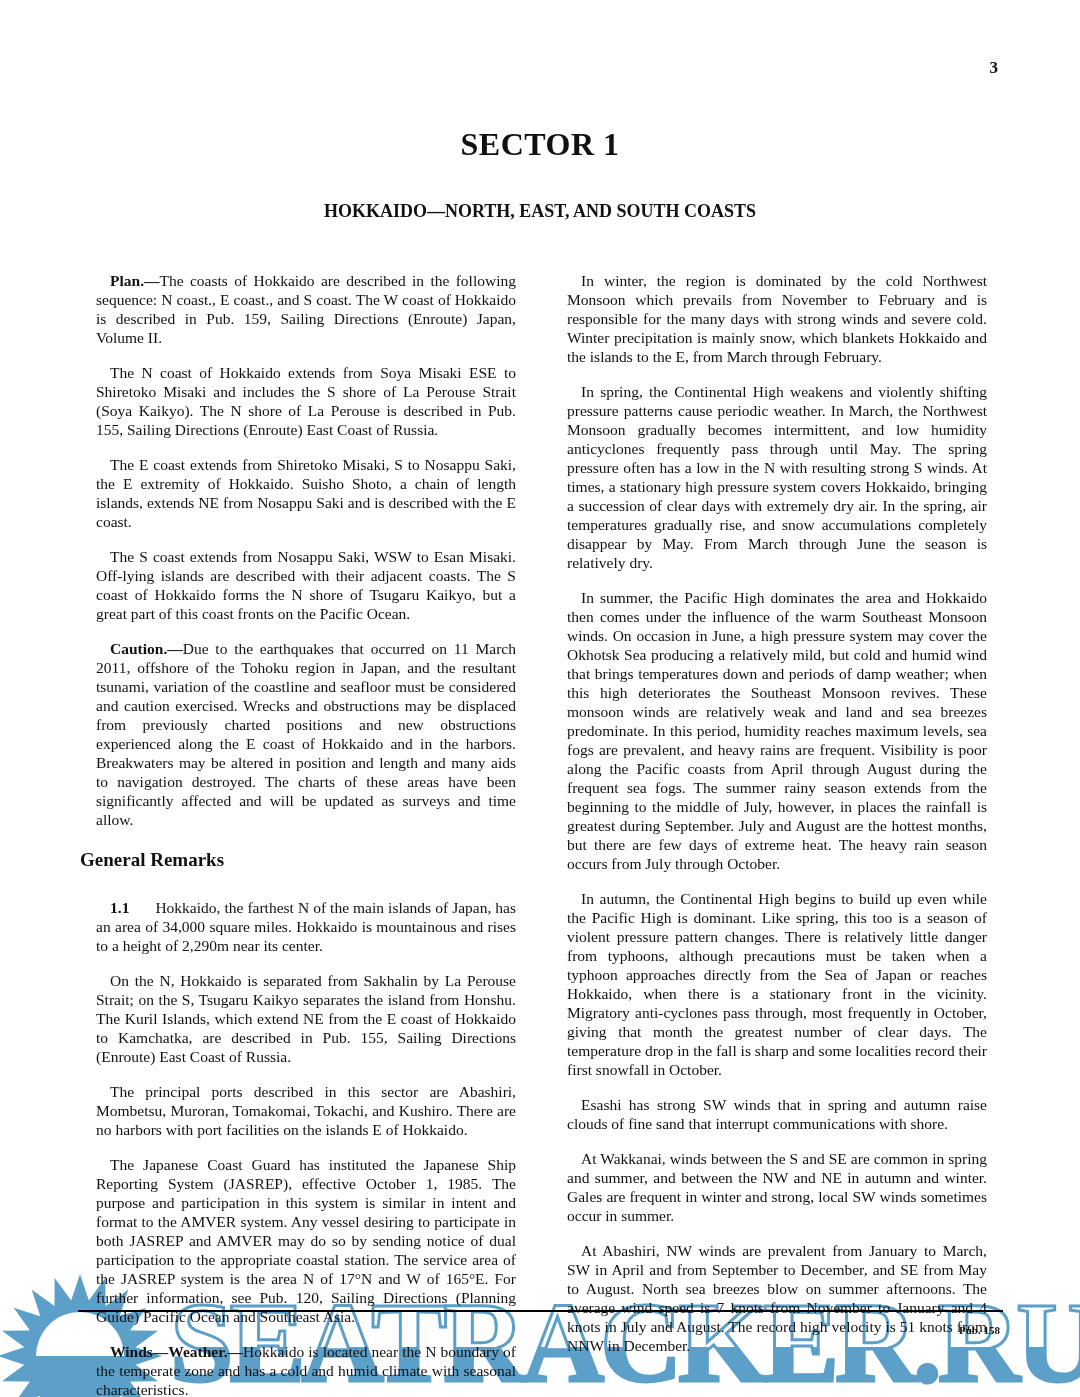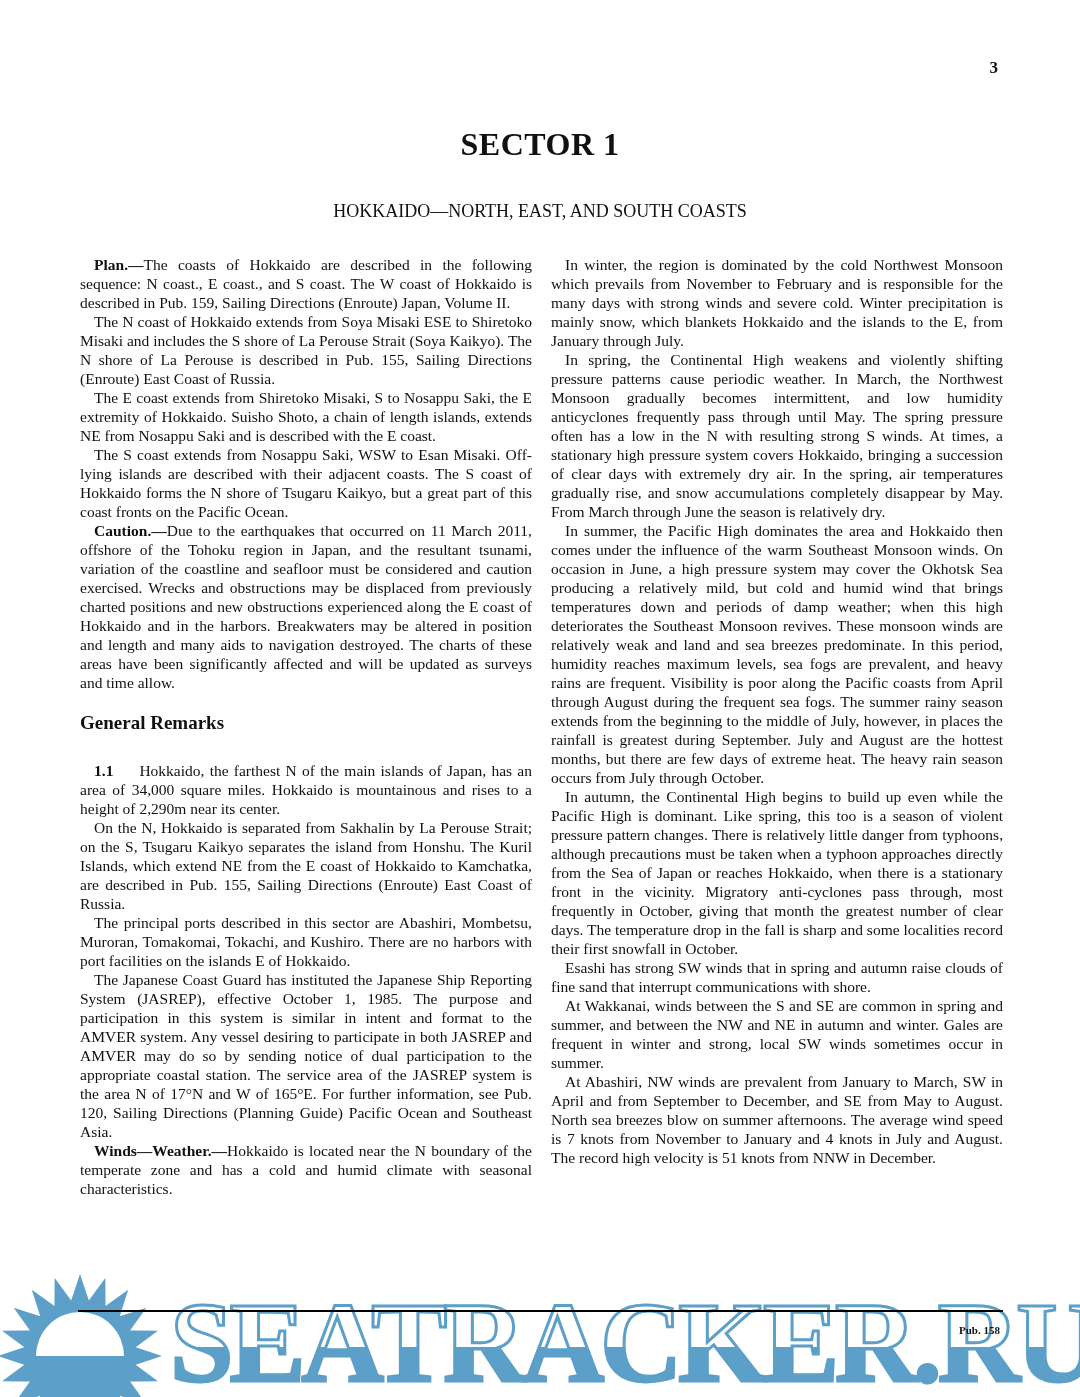--- a/index.html
+++ b/index.html
@@ -35,40 +35,40 @@
     z-index: 3;
   }
   .subtitle {
     position: absolute;
     top: 201px;
     left: 0;
     width: 100%;
     margin: 0;
     text-align: center;
     font-size: 18px;
-    font-weight: normal;
+    font-weight: bold;
     z-index: 3;
   }
   .columns {
     position: absolute;
     top: 255px;
     left: 80px;
     width: 923px;
     display: flex;
     gap: 19px;
     z-index: 2;
   }
   .col {
     width: 452px;
     font-size: 15.5px;
     line-height: 19px;
     text-align: justify;
   }
   p.body-para {
-    margin: 0;
+    margin: 16px;
     text-indent: 14px;
   }
   .lead { font-weight: bold; }
   .num-lead { margin-right: 26px; }
   h3.section-heading {
     font-size: 19px;
     font-weight: bold;
     margin: 21px 0 29px 0;
     text-align: left;
   }
@@ -169,21 +169,21 @@
         <p class="body-para"><span>The S coast extends from Nosappu Saki, WSW to Esan Misaki. Off-lying islands are described with their adjacent coasts. The S coast of Hokkaido forms the N shore of Tsugaru Kaikyo, but a great part of this coast fronts on the Pacific Ocean.</span></p>
         <p class="body-para"><span class="lead">Caution.—</span><span>Due to the earthquakes that occurred on 11 March 2011, offshore of the Tohoku region in Japan, and the resultant tsunami, variation of the coastline and seafloor must be considered and caution exercised. Wrecks and obstructions may be displaced from previously charted positions and new obstructions experienced along the E coast of Hokkaido and in the harbors. Breakwaters may be altered in position and length and many aids to navigation destroyed. The charts of these areas have been significantly affected and will be updated as surveys and time allow.</span></p>
         <h3 class="section-heading">General Remarks</h3>
         <p class="body-para"><span class="lead num-lead">1.1</span><span>Hokkaido, the farthest N of the main islands of Japan, has an area of 34,000 square miles. Hokkaido is mountainous and rises to a height of 2,290m near its center.</span></p>
         <p class="body-para"><span>On the N, Hokkaido is separated from Sakhalin by La Perouse Strait; on the S, Tsugaru Kaikyo separates the island from Honshu. The Kuril Islands, which extend NE from the E coast of Hokkaido to Kamchatka, are described in Pub. 155, Sailing Directions (Enroute) East Coast of Russia.</span></p>
         <p class="body-para"><span>The principal ports described in this sector are Abashiri, Mombetsu, Muroran, Tomakomai, Tokachi, and Kushiro. There are no harbors with port facilities on the islands E of Hokkaido.</span></p>
         <p class="body-para"><span>The Japanese Coast Guard has instituted the Japanese Ship Reporting System (JASREP), effective October 1, 1985. The purpose and participation in this system is similar in intent and format to the AMVER system. Any vessel desiring to participate in both JASREP and AMVER may do so by sending notice of dual participation to the appropriate coastal station. The service area of the JASREP system is the area N of 17°N and W of 165°E. For further information, see Pub. 120, Sailing Directions (Planning Guide) Pacific Ocean and Southeast Asia.</span></p>
         <p class="body-para"><span class="lead">Winds—Weather.—</span><span>Hokkaido is located near the N boundary of the temperate zone and has a cold and humid climate with seasonal characteristics.</span></p>
       </div>
     <div class="col">
-        <p class="body-para"><span>In winter, the region is dominated by the cold Northwest Monsoon which prevails from November to February and is responsible for the many days with strong winds and severe cold. Winter precipitation is mainly snow, which blankets Hokkaido and the islands to the E, from January through July.</span></p>
+        <p class="body-para"><span>In winter, the region is dominated by the cold Northwest Monsoon which prevails from November to February and is responsible for the many days with strong winds and severe cold. Winter precipitation is mainly snow, which blankets Hokkaido and the islands to the E, from March through February.</span></p>
         <p class="body-para"><span>In spring, the Continental High weakens and violently shifting pressure patterns cause periodic weather. In March, the Northwest Monsoon gradually becomes intermittent, and low humidity anticyclones frequently pass through until May. The spring pressure often has a low in the N with resulting strong S winds. At times, a stationary high pressure system covers Hokkaido, bringing a succession of clear days with extremely dry air. In the spring, air temperatures gradually rise, and snow accumulations completely disappear by May. From March through June the season is relatively dry.</span></p>
         <p class="body-para"><span>In summer, the Pacific High dominates the area and Hokkaido then comes under the influence of the warm Southeast Monsoon winds. On occasion in June, a high pressure system may cover the Okhotsk Sea producing a relatively mild, but cold and humid wind that brings temperatures down and periods of damp weather; when this high deteriorates the Southeast Monsoon revives. These monsoon winds are relatively weak and land and sea breezes predominate. In this period, humidity reaches maximum levels, sea fogs are prevalent, and heavy rains are frequent. Visibility is poor along the Pacific coasts from April through August during the frequent sea fogs. The summer rainy season extends from the beginning to the middle of July, however, in places the rainfall is greatest during September. July and August are the hottest months, but there are few days of extreme heat. The heavy rain season occurs from July through October.</span></p>
         <p class="body-para"><span>In autumn, the Continental High begins to build up even while the Pacific High is dominant. Like spring, this too is a season of violent pressure pattern changes. There is relatively little danger from typhoons, although precautions must be taken when a typhoon approaches directly from the Sea of Japan or reaches Hokkaido, when there is a stationary front in the vicinity. Migratory anti-cyclones pass through, most frequently in October, giving that month the greatest number of clear days. The temperature drop in the fall is sharp and some localities record their first snowfall in October.</span></p>
         <p class="body-para"><span>Esashi has strong SW winds that in spring and autumn raise clouds of fine sand that interrupt communications with shore.</span></p>
         <p class="body-para"><span>At Wakkanai, winds between the S and SE are common in spring and summer, and between the NW and NE in autumn and winter. Gales are frequent in winter and strong, local SW winds sometimes occur in summer.</span></p>
         <p class="body-para"><span>At Abashiri, NW winds are prevalent from January to March, SW in April and from September to December, and SE from May to August. North sea breezes blow on summer afternoons. The average wind speed is 7 knots from November to January and 4 knots in July and August. The record high velocity is 51 knots from NNW in December.</span></p>
       </div>
   </div>
 
   <div class="footer-rule"></div>

